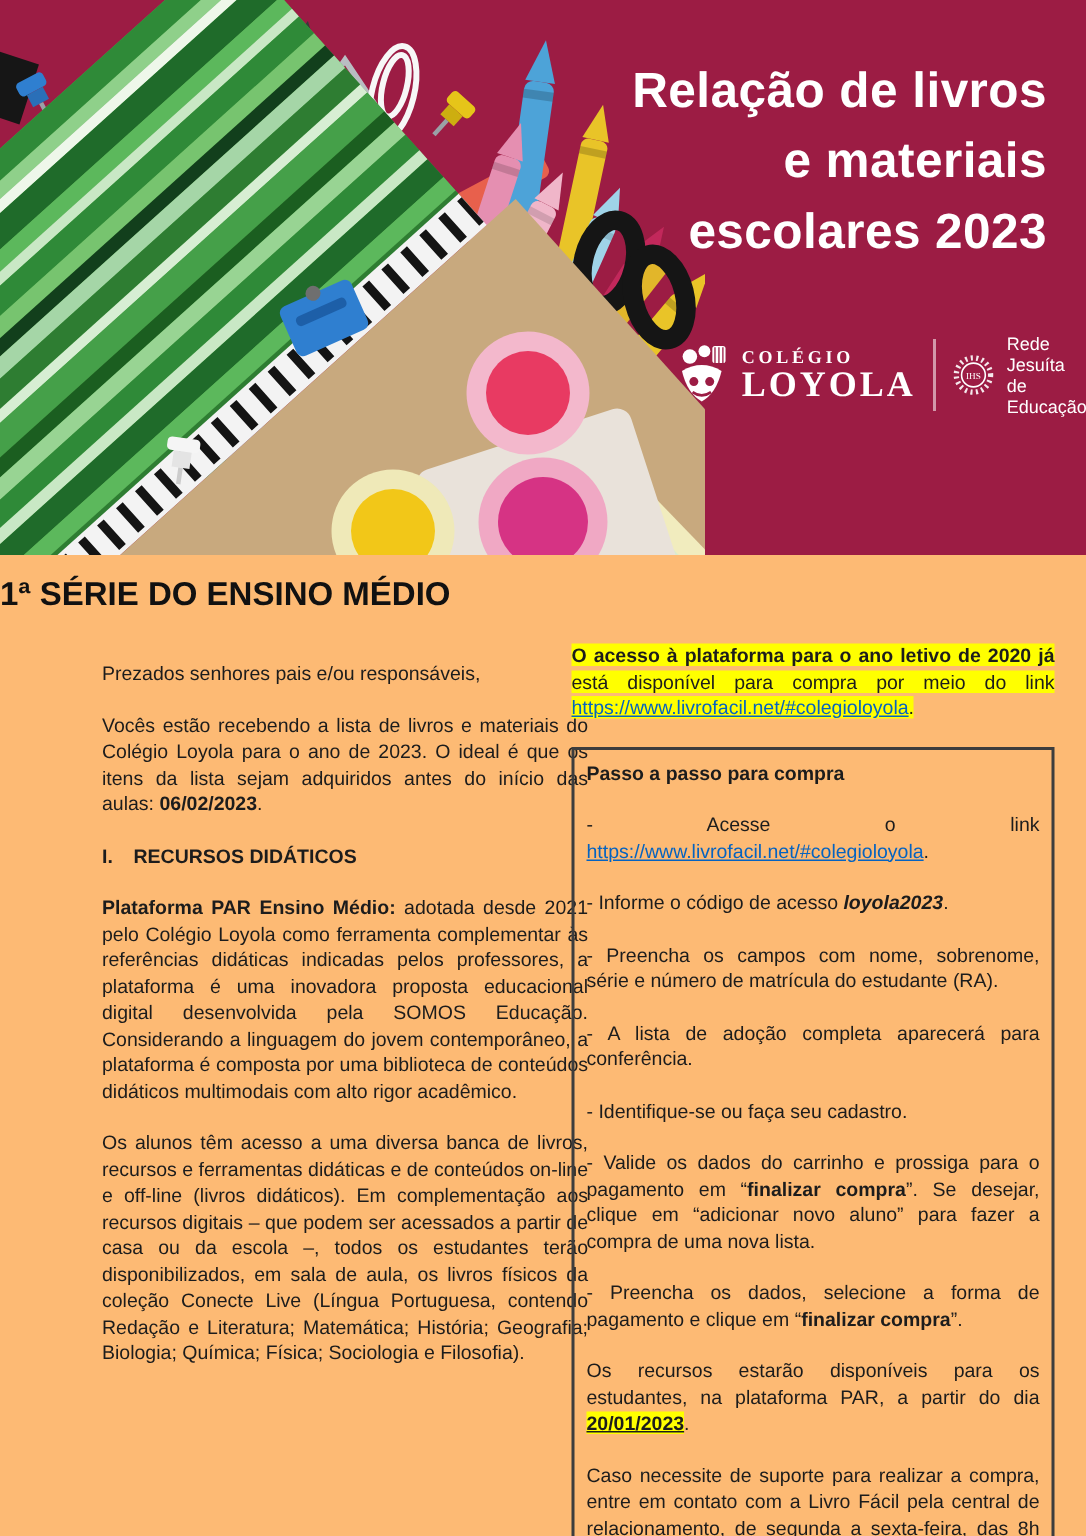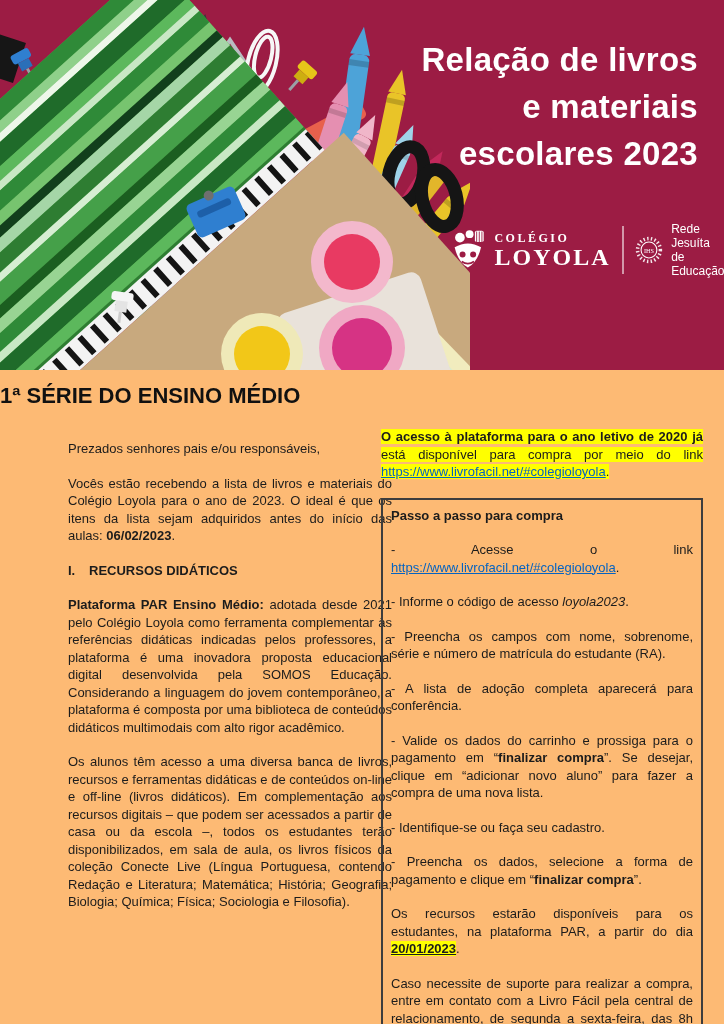--- a/index.html
+++ b/index.html
@@ -21,21 +21,21 @@
               font-size:22px;font-weight:bold;color:#111;}
   
   .col{position:absolute;font-size:13px;line-height:17.5px;text-align:justify;}
   .col-left{left:36px;top:440px;width:324px;margin-left:32px;}
   .col-right{left:381px;top:428px;width:322px;}
   .col p{margin:0 0 17px 0;}
   .section-head{display:flex;font-weight:bold;margin:0 0 17px 0;}
   .section-num{width:21px;flex:none;}
   .indent{margin-left:21px;}
   .b{font-weight:bold;}
-  .bi{font-weight:normal;font-style:italic;}
+  .bi{font-weight:bold;font-style:italic;}
   .hl{background:#ffff00;}
   .hl-bu{background:#ffff00;font-weight:bold;text-decoration:underline;}
   a.link{color:#0563c1;text-decoration:underline;cursor:pointer;}
   .notice{margin-left:21px;}
   .steps-box{border:2px solid #3d3d3d;margin-top:13px;padding:7px 8px 12px 8px;}
   .steps-box p:last-child{margin-bottom:0;}
 </style>
 </head>
 <body>
 
@@ -304,23 +304,23 @@
       <p class="b">Passo a passo para compra</p>
 
       <p><span>- Acesse o link </span><a class="link">https://www.livrofacil.net/#colegioloyola</a><span>.</span></p>
 
       <p><span>- Informe o código de acesso </span><span class="bi">loyola2023</span><span>.</span></p>
 
       <p>- Preencha os campos com nome, sobrenome, série e número de matrícula do estudante (RA).</p>
 
       <p>- A lista de adoção completa aparecerá para conferência.</p>
 
+      <p>- Identifique-se ou faça seu cadastro.</p>
+
       <p><span>- Valide os dados do carrinho e prossiga para o pagamento em “</span><span class="b">finalizar compra</span><span>”. Se desejar, clique em “adicionar novo aluno” para fazer a compra de uma nova lista.</span></p>
-
-      <p>- Identifique-se ou faça seu cadastro.</p>
 
       <p><span>- Preencha os dados, selecione a forma de pagamento e clique em “</span><span class="b">finalizar compra</span><span>”.</span></p>
 
       <p><span>Os recursos estarão disponíveis para os estudantes, na plataforma PAR, a partir do dia </span><span class="hl-bu">20/01/2023</span><span>.</span></p>
 
       <p><span>Caso necessite de suporte para realizar a compra, entre em contato com a Livro Fácil pela central de relacionamento, de segunda a sexta-feira, das 8h às 18h: (11) 3274-6000; (11) 4383-8900; </span></p>
     </div>
   </div>
 
 </div>

